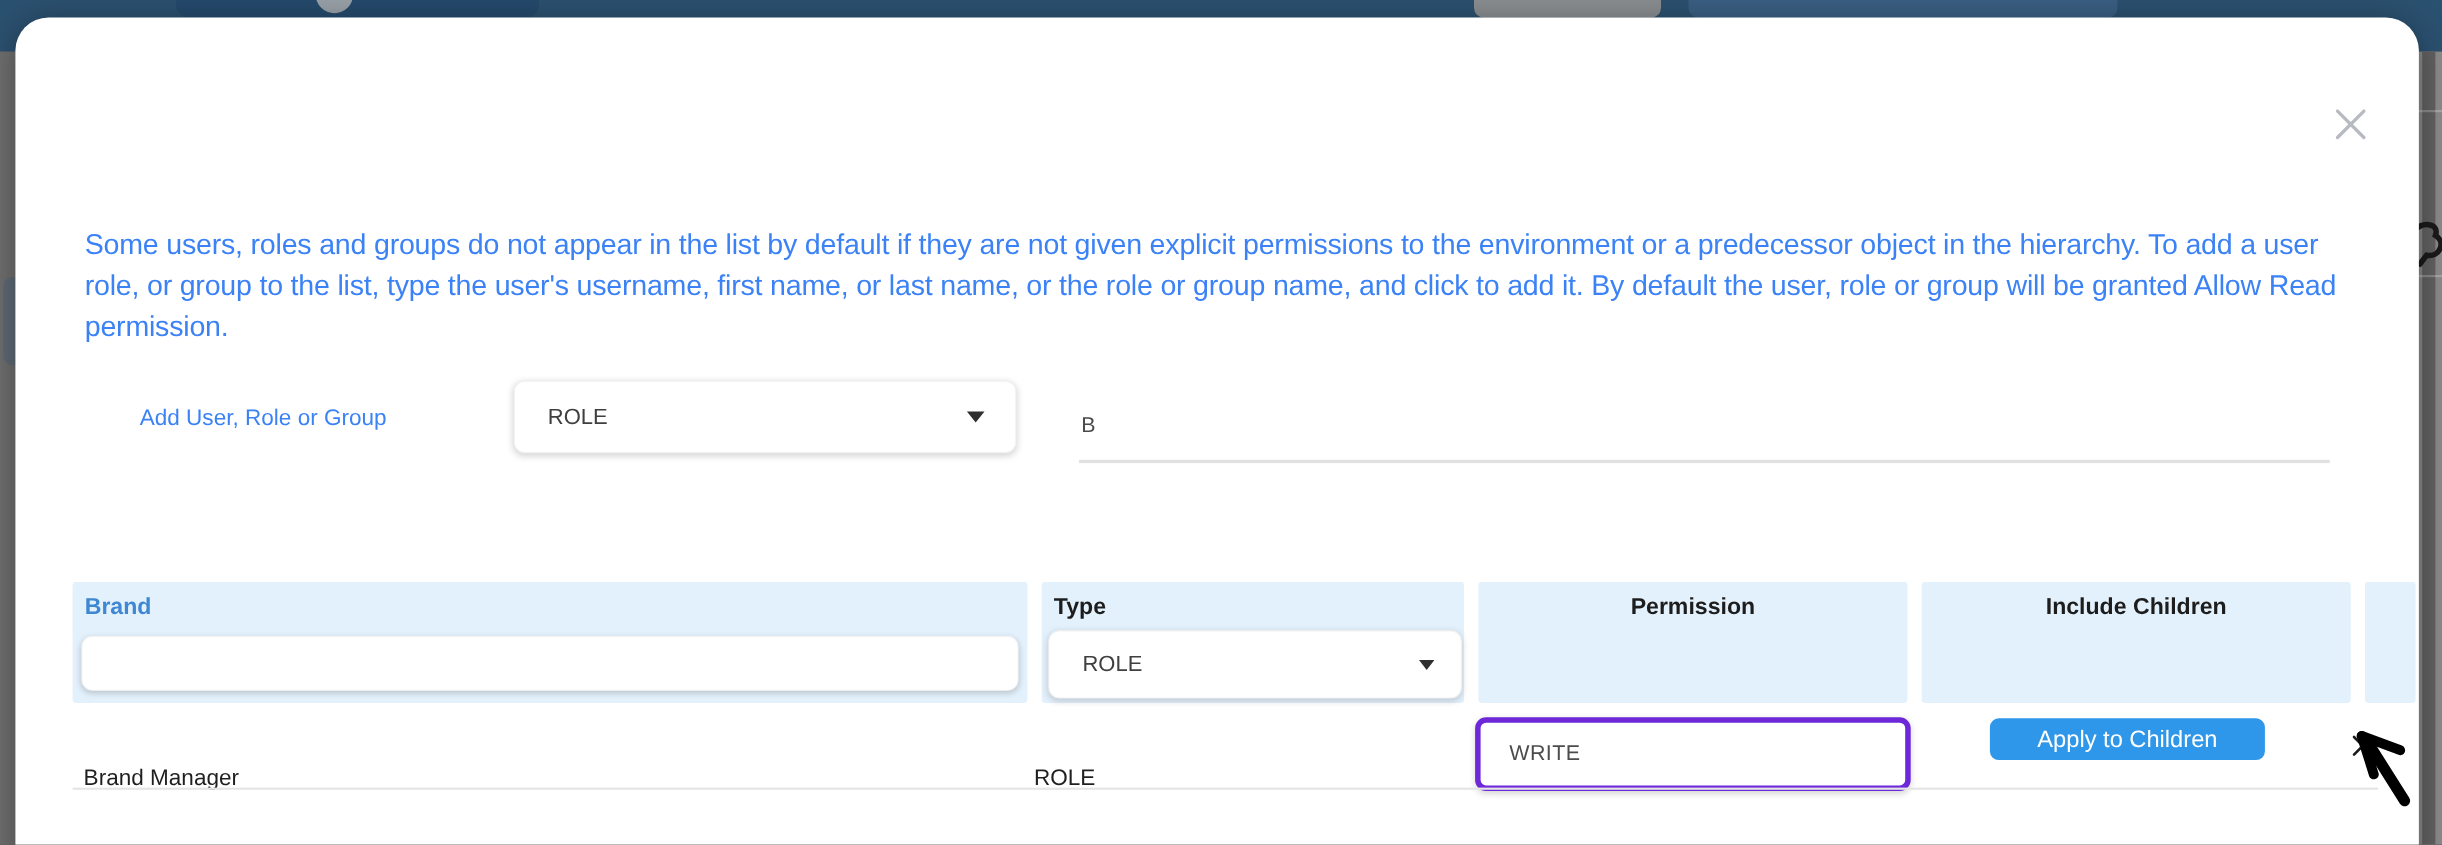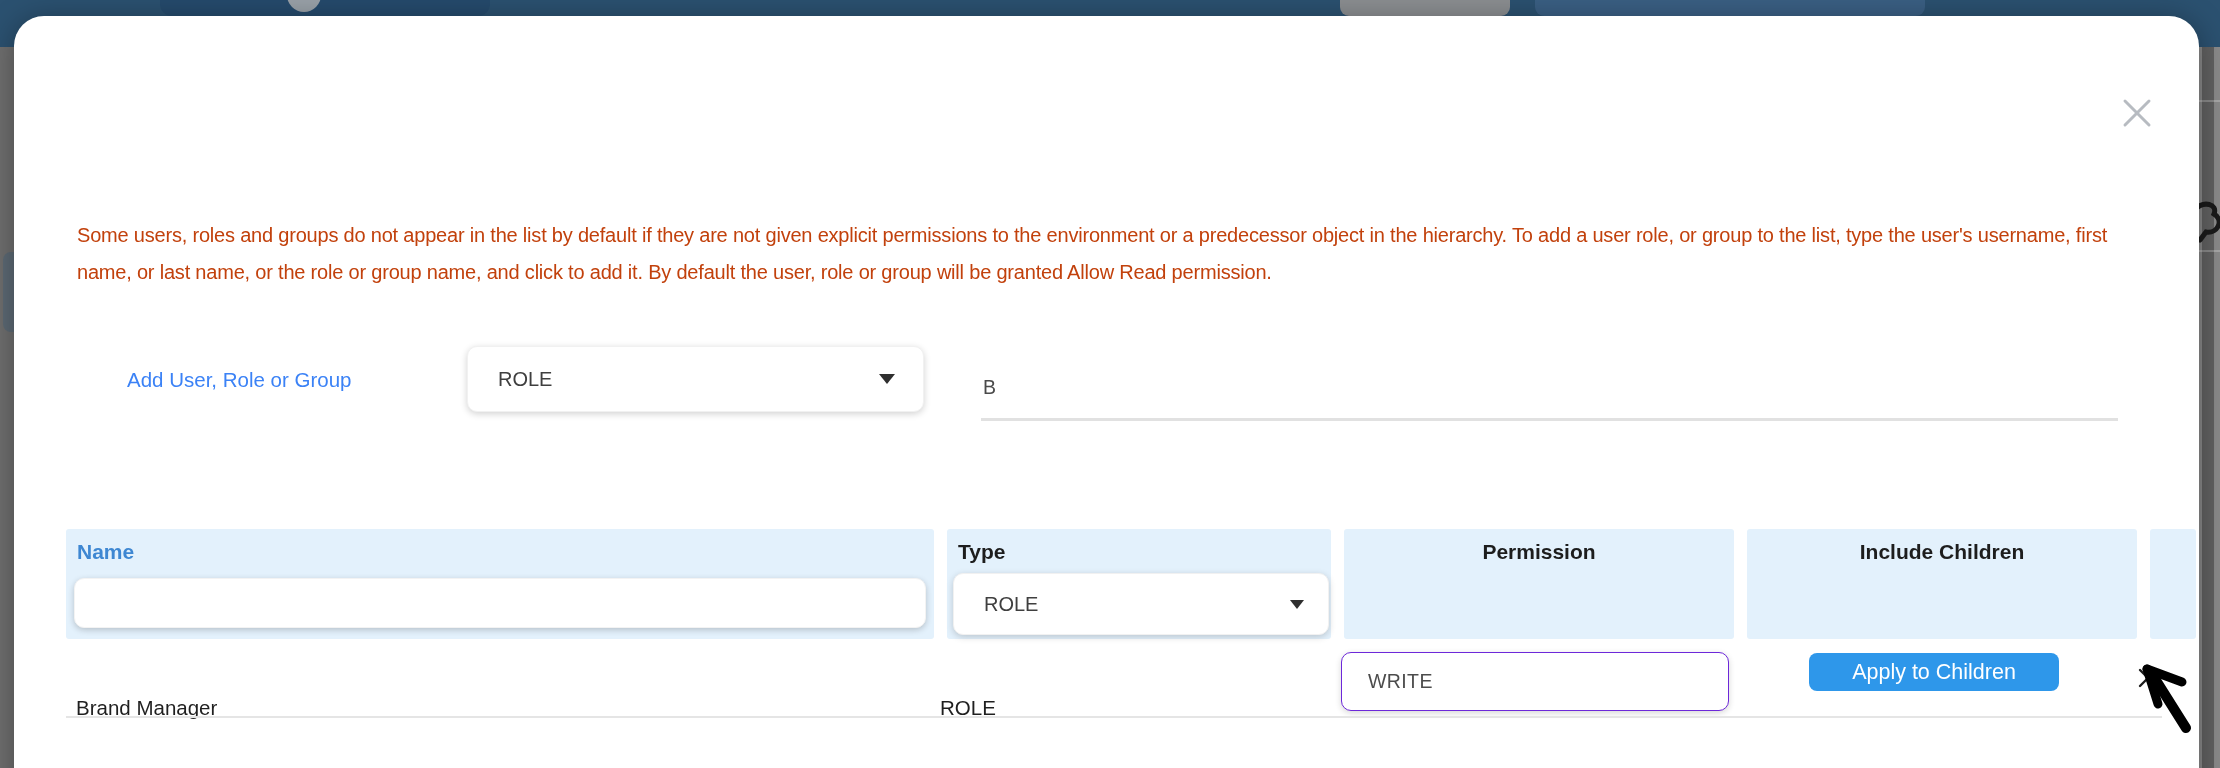--- a/index.html
+++ b/index.html
@@ -20,21 +20,21 @@
   .dim-line{position:absolute;left:2199px;width:21px;height:2px;background:rgba(255,255,255,.25);}
   .bg-glyph{position:absolute;left:2190px;top:200px;width:30px;height:48px;}
 
   
   .modal{position:absolute;left:14px;top:16px;width:2185px;height:900px;background:#ffffff;
          border-radius:30px 30px 0 0;box-shadow:0 4px 30px rgba(0,0,0,.35);}
 
   .close-icon{position:absolute;left:2104px;top:78px;width:38px;height:38px;cursor:pointer;}
 
   .dlg-title{position:absolute;left:63px;top:98px;font-size:35px;font-weight:700;color:#0f0f0f;letter-spacing:-.3px;}
-  .dlg-desc{position:absolute;left:63px;top:201px;width:2085px;font-size:20px;line-height:37px;color:#c2410c;letter-spacing:-.2px;}
+  .dlg-desc{position:absolute;left:63px;top:188px;width:2085px;font-size:26px;line-height:37px;color:#3b82f6;letter-spacing:-.2px;}
 
   
   .add-label{position:absolute;left:113px;top:352px;font-size:20.5px;color:#3b82f6;}
   .combo{position:absolute;background:#fff;border:1px solid #f1f1f1;border-radius:10px;
          box-shadow:0 2px 7px rgba(0,0,0,.18);display:flex;align-items:center;cursor:pointer;}
   .combo-add{left:453px;top:330px;width:455px;height:64px;}
   .combo-text{font-size:20px;color:#3f3f3f;padding-left:30px;flex:1;}
   .caret{width:0;height:0;border-left:8px solid transparent;border-right:8px solid transparent;
          border-top:10px solid #2f2f2f;margin-right:28px;}
   .add-input{position:absolute;left:967px;top:344px;width:1135px;height:54px;border:none;outline:none;
@@ -54,21 +54,21 @@
   .hlabel-center{left:0;width:100%;text-align:center;}
   .name-filter{position:absolute;left:8px;top:49px;width:820px;height:48px;border:1px solid #f3f3f3;border-radius:10px;
                box-shadow:0 2px 6px rgba(0,0,0,.20);font-family:"Liberation Sans",sans-serif;
                font-size:19px;color:#333;padding:0 15px;outline:none;}
   .combo-typefilter{left:939px;top:557px;width:374px;height:60px;}
 
   
   .row-text{position:absolute;top:648px;font-size:20.5px;color:#1f1f1f;margin-top:32px;}
   .row-name{left:62px;}
   .row-type{left:926px;}
-  .perm-input{position:absolute;left:1327px;top:636px;width:360px;height:57px;border:1px solid #6d28d9;border-radius:10px;
+  .perm-input{position:absolute;left:1327px;top:636px;width:360px;height:57px;border:5px solid #6d28d9;border-radius:10px;
               box-shadow:0 2px 6px rgba(0,0,0,.16);font-family:"Liberation Sans",sans-serif;
               font-size:19.5px;letter-spacing:.4px;color:#4c4c4c;padding:0 0 0 26px;outline:none;}
   .apply-btn{position:absolute;left:1795px;top:637px;width:250px;height:38px;background:#2e97ea;border:none;
              border-radius:8px;color:#ffffff;font-family:"Liberation Sans",sans-serif;font-size:21.5px;cursor:pointer;}
   .remove-icon{position:absolute;left:2123px;top:651px;width:22px;height:22px;cursor:pointer;}
   .row-divider{position:absolute;left:52px;top:700px;width:2096px;height:2px;background:#e5e5e5;}
 
   .cursor{position:absolute;left:2138px;top:662px;width:60px;height:72px;z-index:50;pointer-events:none;}
 </style>
 </head>
@@ -105,21 +105,21 @@
     <div class="add-label">Add User, Role or Group</div>
 
     <div class="combo combo-add">
       <span class="combo-text">ROLE</span>
       <span class="caret"></span>
     </div>
 
     <input class="add-input" type="text" value="B" style="">
 
     <div class="hcell hcell-name">
-      <div class="hlabel hlabel-name">Name</div>
+      <div class="hlabel hlabel-name">Brand</div>
       <input class="name-filter" type="text" value="" style="">
     </div>
 
     <div class="hcell hcell-type">
       <div class="hlabel hlabel-type">Type</div>
     </div>
     <div class="combo combo-typefilter">
       <span class="combo-text">ROLE</span>
       <span class="caret" style="margin-right:24px;border-left-width:7px;border-right-width:7px;border-top-width:9px;"></span>
     </div>

